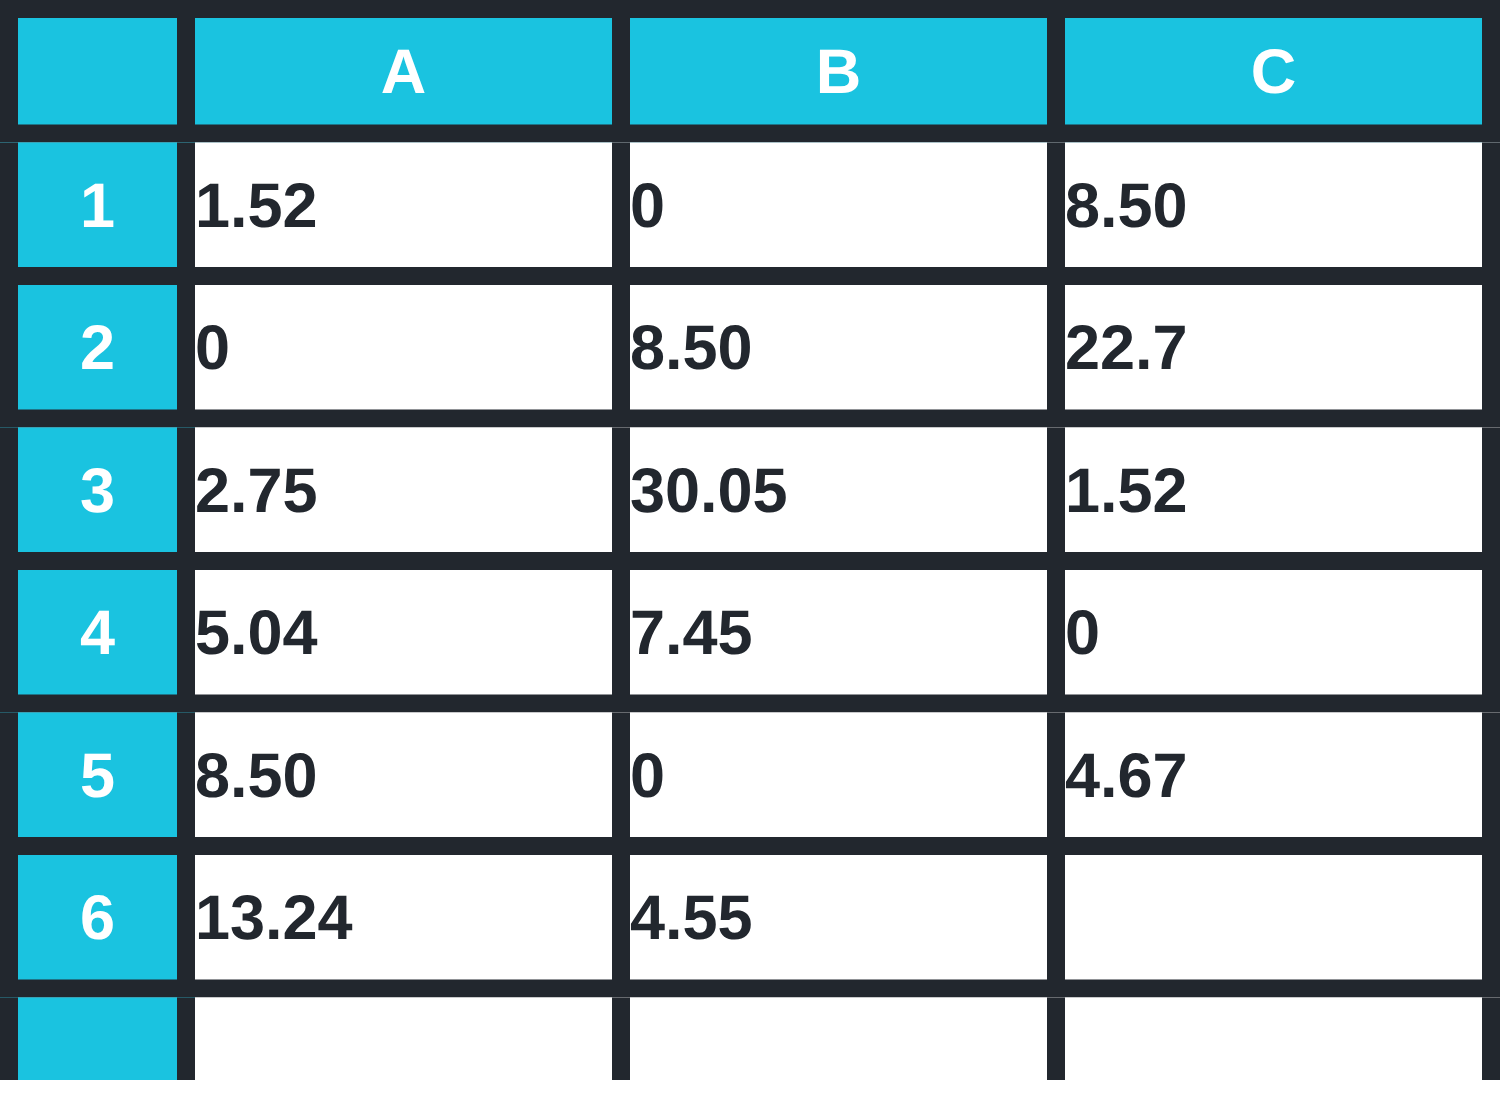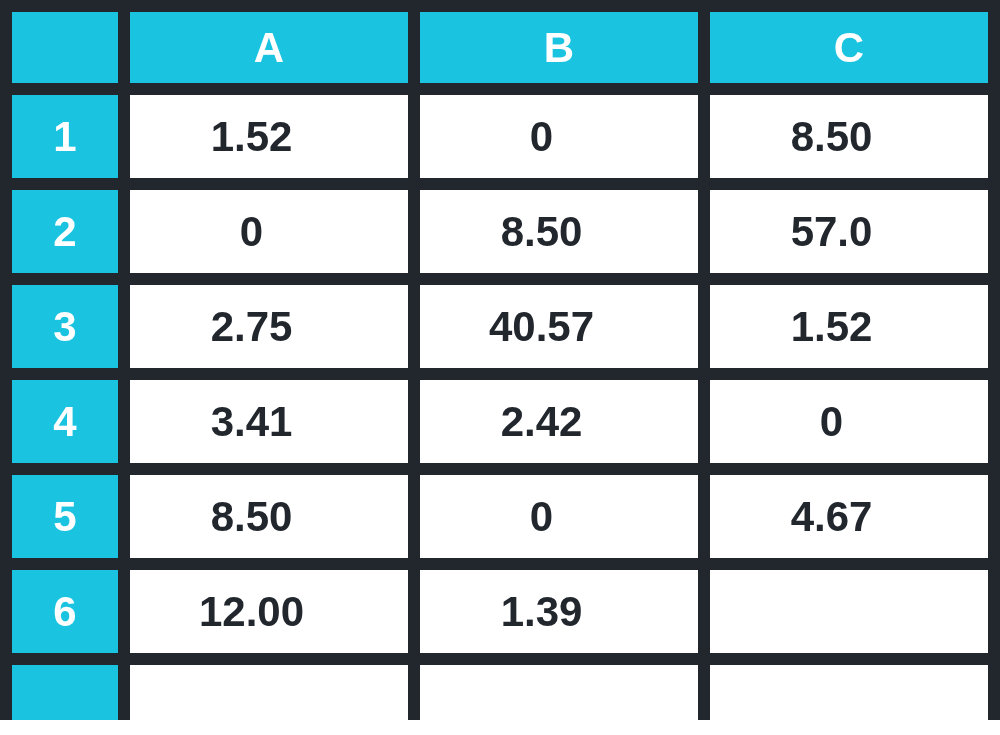--- a/index.html
+++ b/index.html
@@ -53,21 +53,21 @@
       text-align: center;
       border-left: 12px solid #22272e;
       border-right: 12px solid #22272e;
       border-bottom: 12px solid #22272e;
       width: 130px;
     }
 
     .data-cell {
       background: #ffffff;
       color: #22272e;
-      text-align: center;
+      text-align: left;
       padding-right: 35px;
       border-bottom: 12px solid #22272e;
       border-right: 12px solid #22272e;
     }
 
     .partial-row td, .partial-row th {
       height: 55px;
       border-bottom: none;
     }
 
@@ -100,48 +100,48 @@
     <th class="row-header">1</th>
     <td class="data-cell">1.52</td>
     <td class="data-cell">0</td>
     <td class="data-cell">8.50</td>
   </tr>
 
   <tr>
     <th class="row-header">2</th>
     <td class="data-cell">0</td>
     <td class="data-cell">8.50</td>
-    <td class="data-cell">57.0</td>
+    <td class="data-cell">22.7</td>
   </tr>
 
   <tr>
     <th class="row-header">3</th>
     <td class="data-cell">2.75</td>
-    <td class="data-cell">40.57</td>
+    <td class="data-cell">30.05</td>
     <td class="data-cell">1.52</td>
   </tr>
 
   <tr>
     <th class="row-header">4</th>
-    <td class="data-cell">3.41</td>
-    <td class="data-cell">2.42</td>
+    <td class="data-cell">5.04</td>
+    <td class="data-cell">7.45</td>
     <td class="data-cell">0</td>
   </tr>
 
   <tr>
     <th class="row-header">5</th>
     <td class="data-cell">8.50</td>
     <td class="data-cell">0</td>
     <td class="data-cell">4.67</td>
   </tr>
 
   <tr>
     <th class="row-header">6</th>
-    <td class="data-cell">12.00</td>
-    <td class="data-cell">1.39</td>
+    <td class="data-cell">13.24</td>
+    <td class="data-cell">4.55</td>
     <td class="data-cell"></td>
   </tr>
 
   <tr class="partial-row">
     <th class="row-header"></th>
     <td class="data-cell"></td>
     <td class="data-cell"></td>
     <td class="data-cell"></td>
   </tr>
 </tbody>

